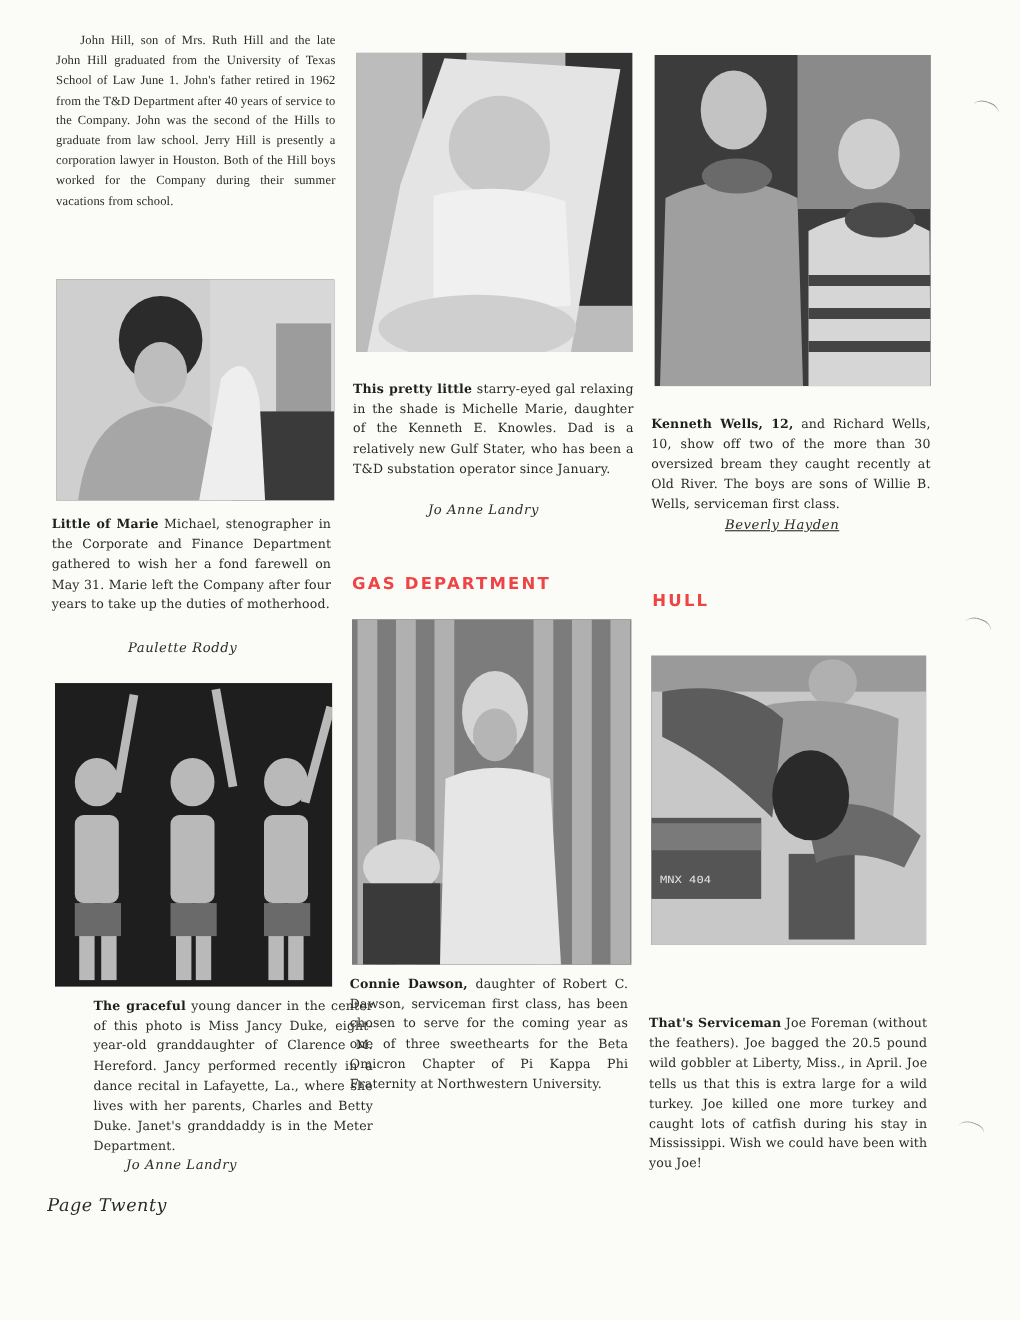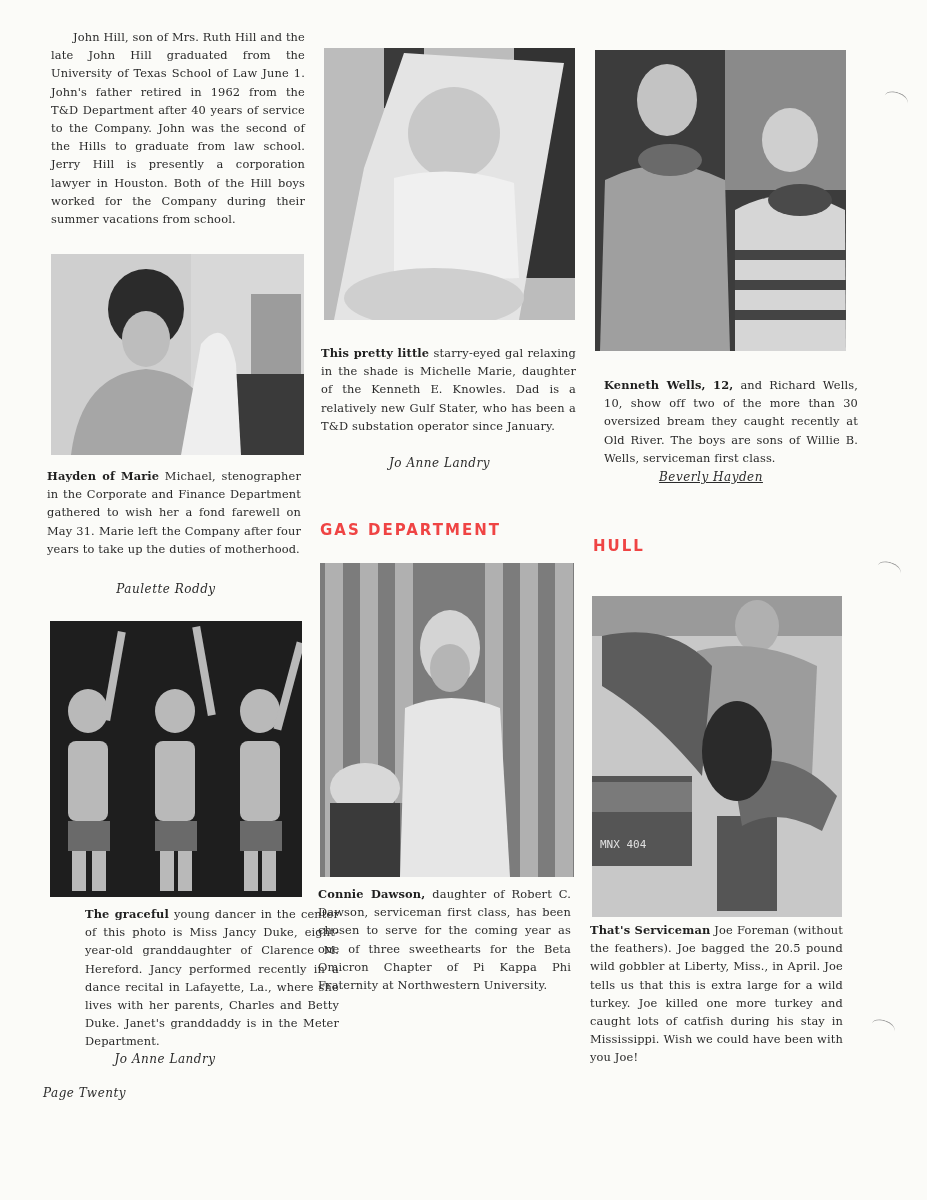--- a/index.html
+++ b/index.html
@@ -10,21 +10,21 @@
     color: #2a2a2a;
   }
   .text {
     position: absolute;
     font-size: 11.4px;
     line-height: 18.2px;
     text-align: justify;
     letter-spacing: 0.15px;
   }
   .text b { font-weight: bold; color: #1f1f1f; }
-  .indent { text-indent: 22px; }
+  .indent { text-indent: 22px; font-family: Liberation Serif, serif; }
   .byline {
     position: absolute;
     font-family: "DejaVu Serif", "Liberation Serif", serif;
     font-style: italic;
     font-size: 12px;
     color: #2a2a2a;
     text-align: center;
     letter-spacing: 0.5px;
   }
   .heading {
@@ -36,21 +36,21 @@
     color: #ef4444;
   }
   .photo {
     position: absolute;
     overflow: hidden;
     background: #8a8a8a;
   }
   .photo svg { width: 100%; height: 100%; display: block; }
   .page-label {
     position: absolute; left: 43px; top: 1086px;
-    font-style: italic; font-size: 12px; letter-spacing: 0.5px;
+    font-style: italic; font-size: 16px; letter-spacing: 0.5px;
   }
   .hole {
     position: absolute; width: 24px; height: 14px;
     border-top: 1.5px solid #9a9a9a; border-radius: 50% 50% 0 0;
     transform: rotate(18deg);
   }
 </style>
 </head>
 <body>
 
@@ -65,21 +65,21 @@
     <rect x="200" y="40" width="50" height="110" fill="#9c9c9c"></rect>
     <rect x="160" y="120" width="93" height="81" fill="#3a3a3a"></rect>
     <ellipse cx="95" cy="55" rx="38" ry="40" fill="#2b2b2b"></ellipse>
     <ellipse cx="95" cy="85" rx="24" ry="28" fill="#bdbdbd"></ellipse>
     <path d="M20 201 Q30 120 95 115 Q160 120 170 201 Z" fill="#a6a6a6"></path>
     <path d="M150 90 Q175 60 185 110 L190 201 L130 201 Z" fill="#eeeeee"></path>
   </svg>
 </div>
 
 <div class="text" style="left:47px; top:467px; width:254px;">
-  <b>Hayden of Marie</b><span> Michael, stenographer in the Corporate and Finance Department gathered to wish her a fond farewell on May 31. Marie left the Company after four years to take up the duties of motherhood.</span>
+  <b>Little of Marie</b><span> Michael, stenographer in the Corporate and Finance Department gathered to wish her a fond farewell on May 31. Marie left the Company after four years to take up the duties of motherhood.</span>
 </div>
 <div class="byline" style="left:47px; top:582px; width:238px;font-style:italic;">Paulette Roddy</div>
 
 <div class="photo" style="left:50px; top:621px; width:252px; height:276px;" aria-label="Three young dancers in costume with raised arms">
   <svg viewBox="0 0 252 276" preserveAspectRatio="none">
     <rect width="252" height="276" fill="#1e1e1e"></rect>
     <g fill="#b9b9b9">
       <ellipse cx="38" cy="90" rx="20" ry="22"></ellipse>
       <rect x="18" y="120" width="40" height="80" rx="8"></rect>
       <rect x="22" y="200" width="14" height="70"></rect>
@@ -164,28 +164,28 @@
     <g fill="#444">
         <rect x="140" y="200" width="111" height="10"></rect>
         <rect x="140" y="230" width="111" height="10"></rect>
         <rect x="140" y="260" width="111" height="10"></rect>
       </g>
     <ellipse cx="75" cy="110" rx="32" ry="16" fill="#6a6a6a"></ellipse>
     <ellipse cx="205" cy="150" rx="32" ry="16" fill="#4a4a4a"></ellipse>
   </svg>
 </div>
 
-<div class="text" style="left:592px; top:376px; width:254px;margin-left:12px;">
+<div class="text" style="left:592px; top:376px; width:254px;">
   <b>Kenneth Wells, 12,</b><span> and Richard Wells, 10, show off two of the more than 30 oversized bream they caught recently at Old River. The boys are sons of Willie B. Wells, serviceman first class.</span>
 </div>
 <div class="byline" style="left:592px; top:470px; width:238px;text-decoration:underline;">Beverly Hayden</div>
 
 <div class="heading" style="left:593px; top:537px;">HULL</div>
 
-<div class="photo" style="left:592px; top:596px; width:250px; height:321px;" aria-label="Man holding a wild turkey with spread wings near a car, plate MNX 404">
+<div class="photo" style="left:592px; top:596px; width:250px; height:263px;" aria-label="Man holding a wild turkey with spread wings near a car, plate MNX 404">
   <svg viewBox="0 0 250 321" preserveAspectRatio="none">
     <rect width="250" height="321" fill="#c8c8c8"></rect>
     <rect x="0" y="0" width="250" height="40" fill="#9a9a9a"></rect>
     <rect x="0" y="180" width="100" height="90" fill="#555"></rect>
     <rect x="0" y="186" width="100" height="30" fill="#7a7a7a"></rect>
     <ellipse cx="165" cy="30" rx="22" ry="26" fill="#b0b0b0"></ellipse>
     <path d="M105 55 Q165 40 225 70 L220 180 L110 170 Z" fill="#9c9c9c"></path>
     <rect x="125" y="220" width="60" height="95" fill="#555"></rect>
     <path d="M10 40 Q80 25 120 70 L110 180 Q60 120 10 90 Z" fill="#5c5c5c"></path>
     <path d="M140 170 Q200 150 245 200 L230 235 Q185 210 150 230 Z" fill="#6a6a6a"></path>

